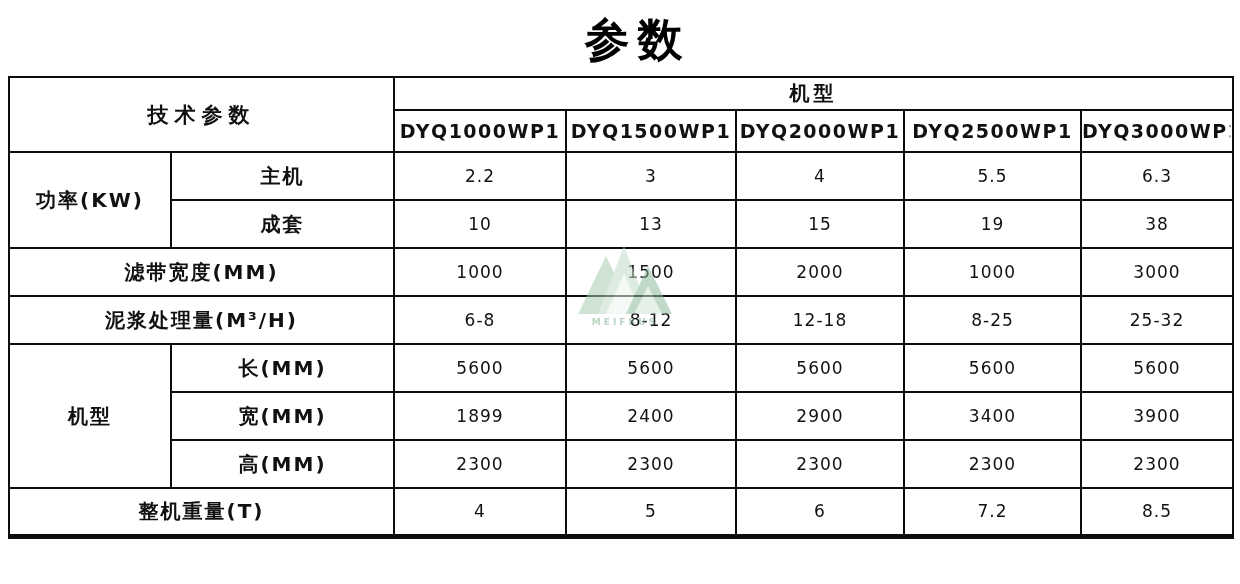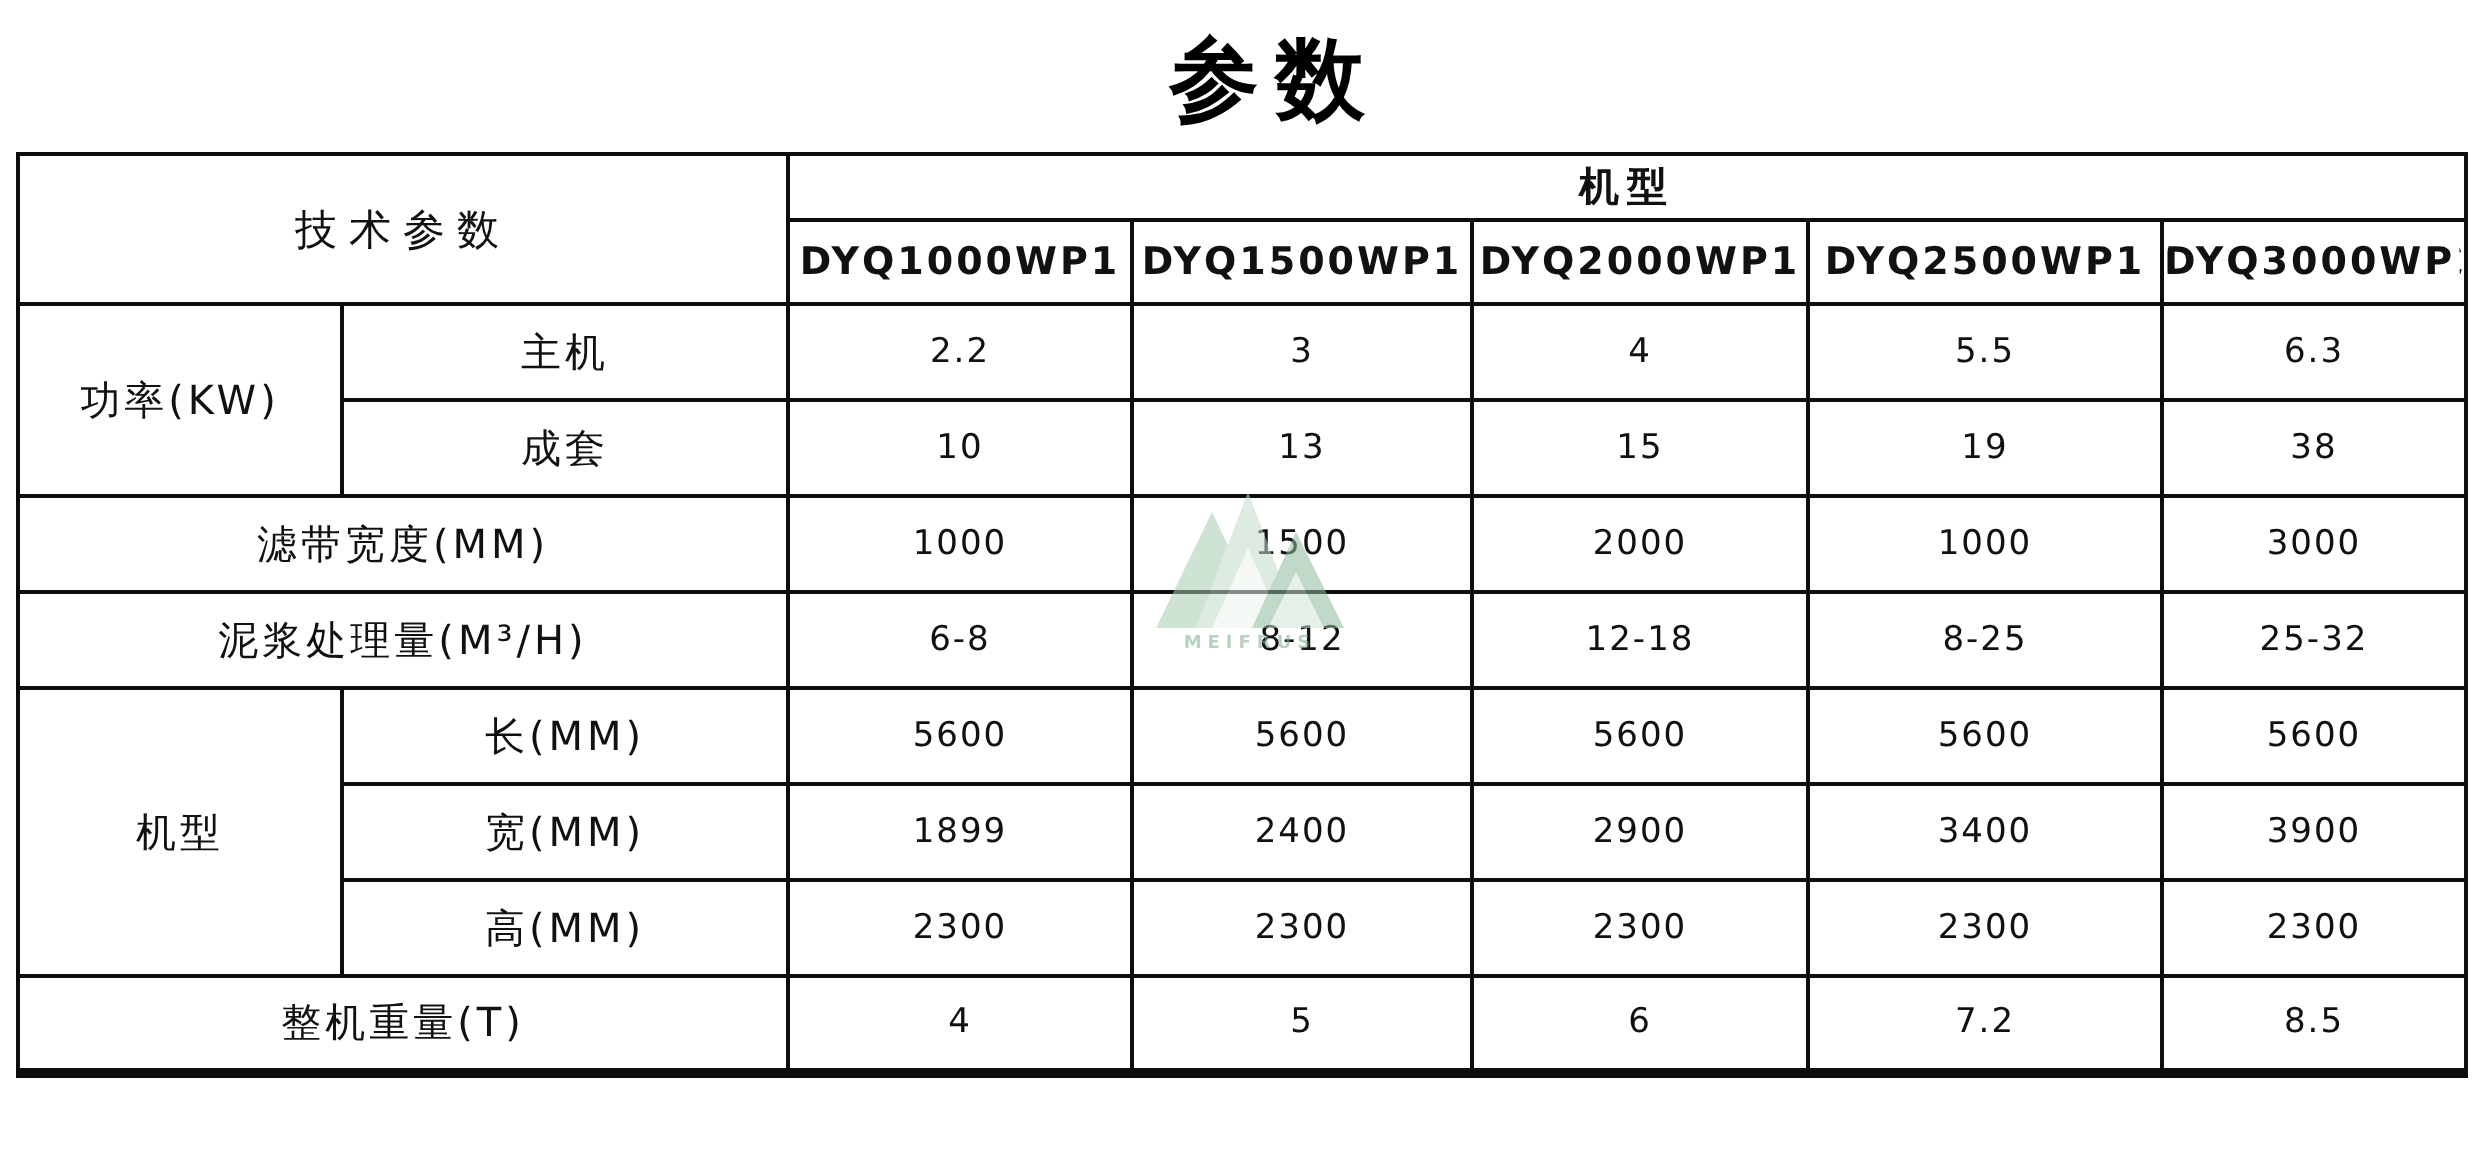--- a/index.html
+++ b/index.html
@@ -33,24 +33,24 @@
     border: 2px solid #0d0d0d;
     text-align: center; vertical-align: middle;
     background: transparent;
     overflow: hidden; white-space: nowrap;
   }
   tr.h1 th { height: 33px; }
   tr.h2 th { height: 42px; }
   tbody tr { height: 48px; }
   tbody tr.last td { border-bottom-width: 5px; margin-left: 24px; }
 
-  .corner { font-size: 21px; font-weight: normal; letter-spacing: 6px; }
+  .corner { font-size: 21px; font-weight: bold; letter-spacing: 6px; }
   .ghead  { font-size: 20px; font-weight: bold; letter-spacing: 4px; }
   .model  { font-size: 19px; font-weight: bold; letter-spacing: 1.5px; border-radius: 20px; }
-  .lbl    { font-size: 20px; font-weight: normal; letter-spacing: 2px; }
+  .lbl    { font-size: 20px; font-weight: bold; letter-spacing: 2px; }
   .val    { font-size: 17px; font-weight: 500; letter-spacing: 1px; }
 
   
   .watermark {
     position: absolute; left: 562px; top: 168px;
     width: 110px; height: 92px;
     pointer-events: none;
     text-align: center;
     opacity: 0.55;
   }

